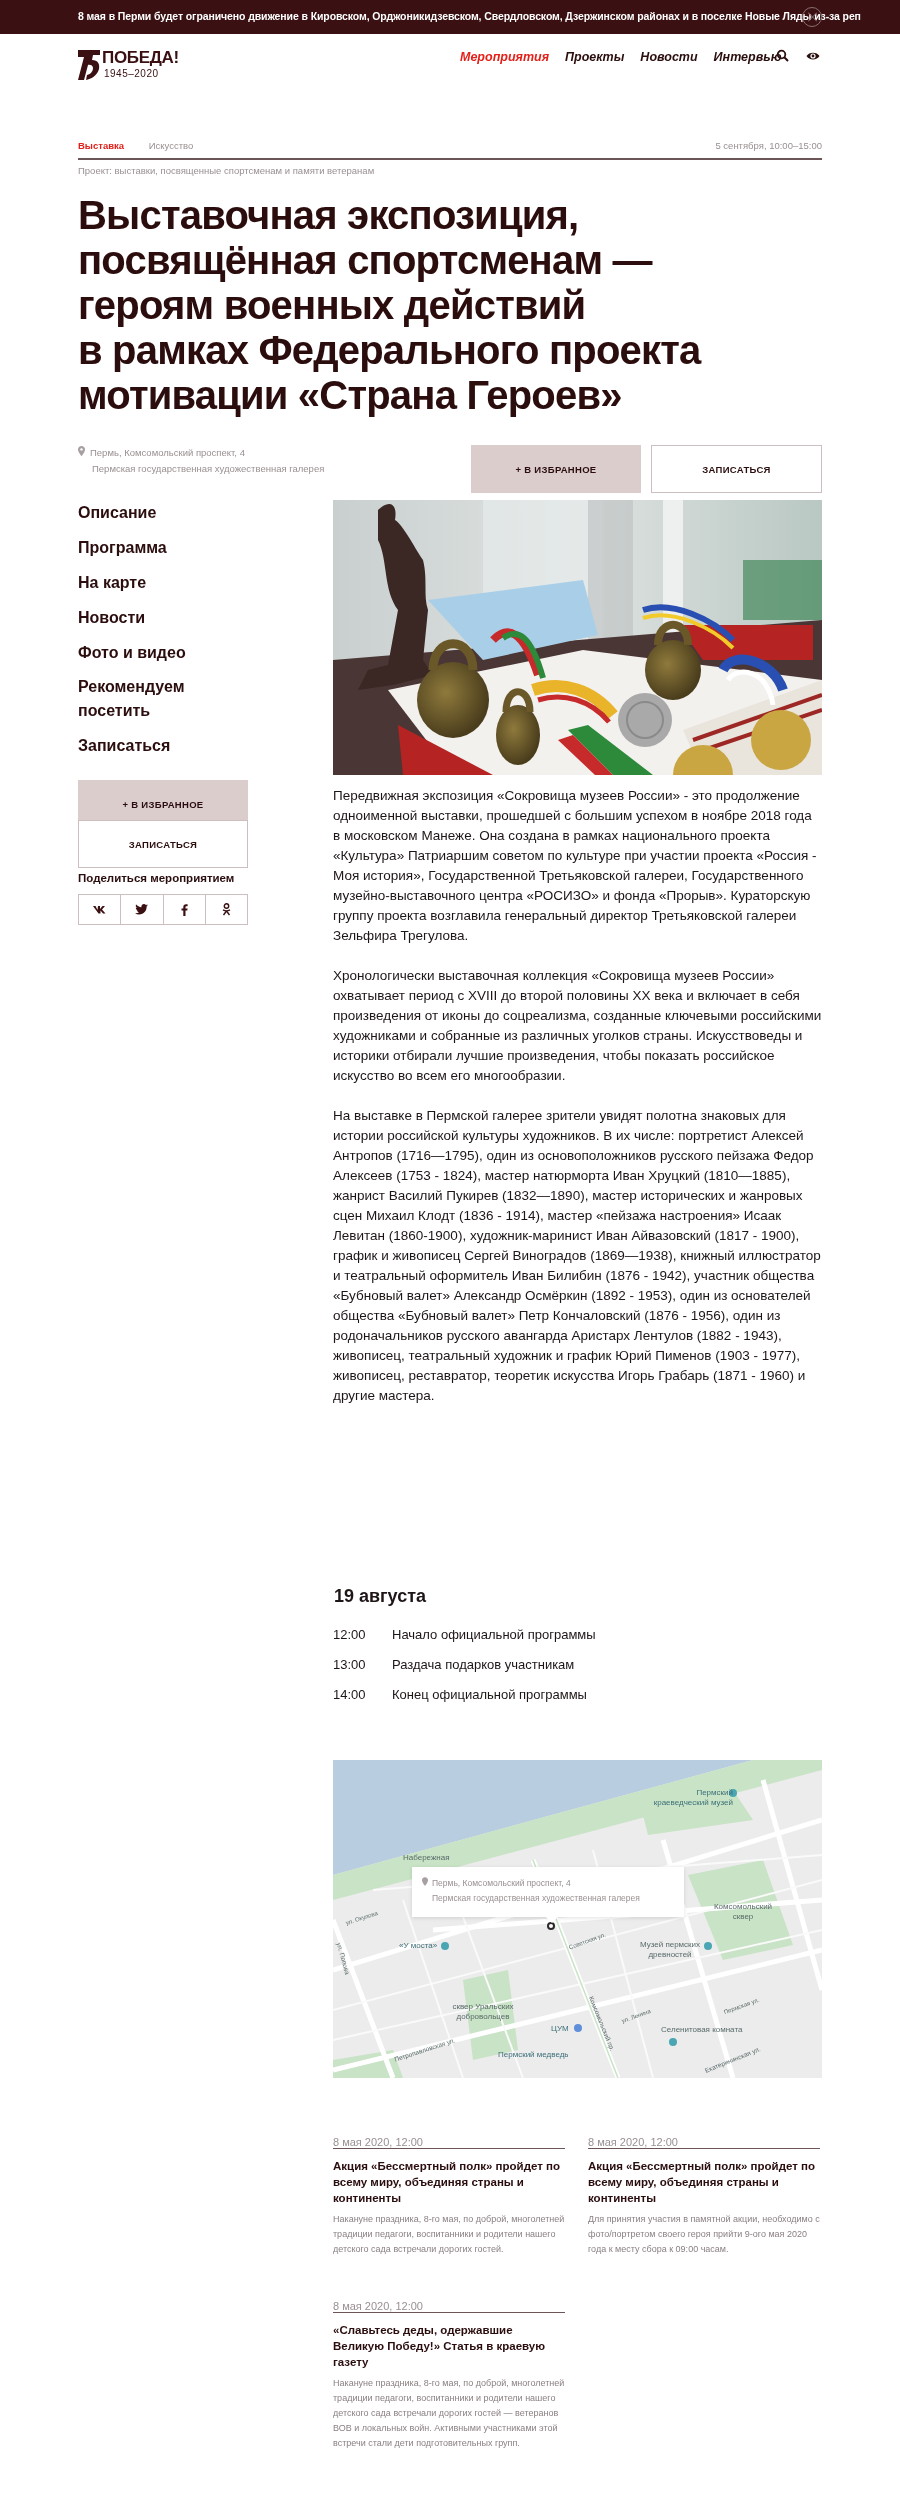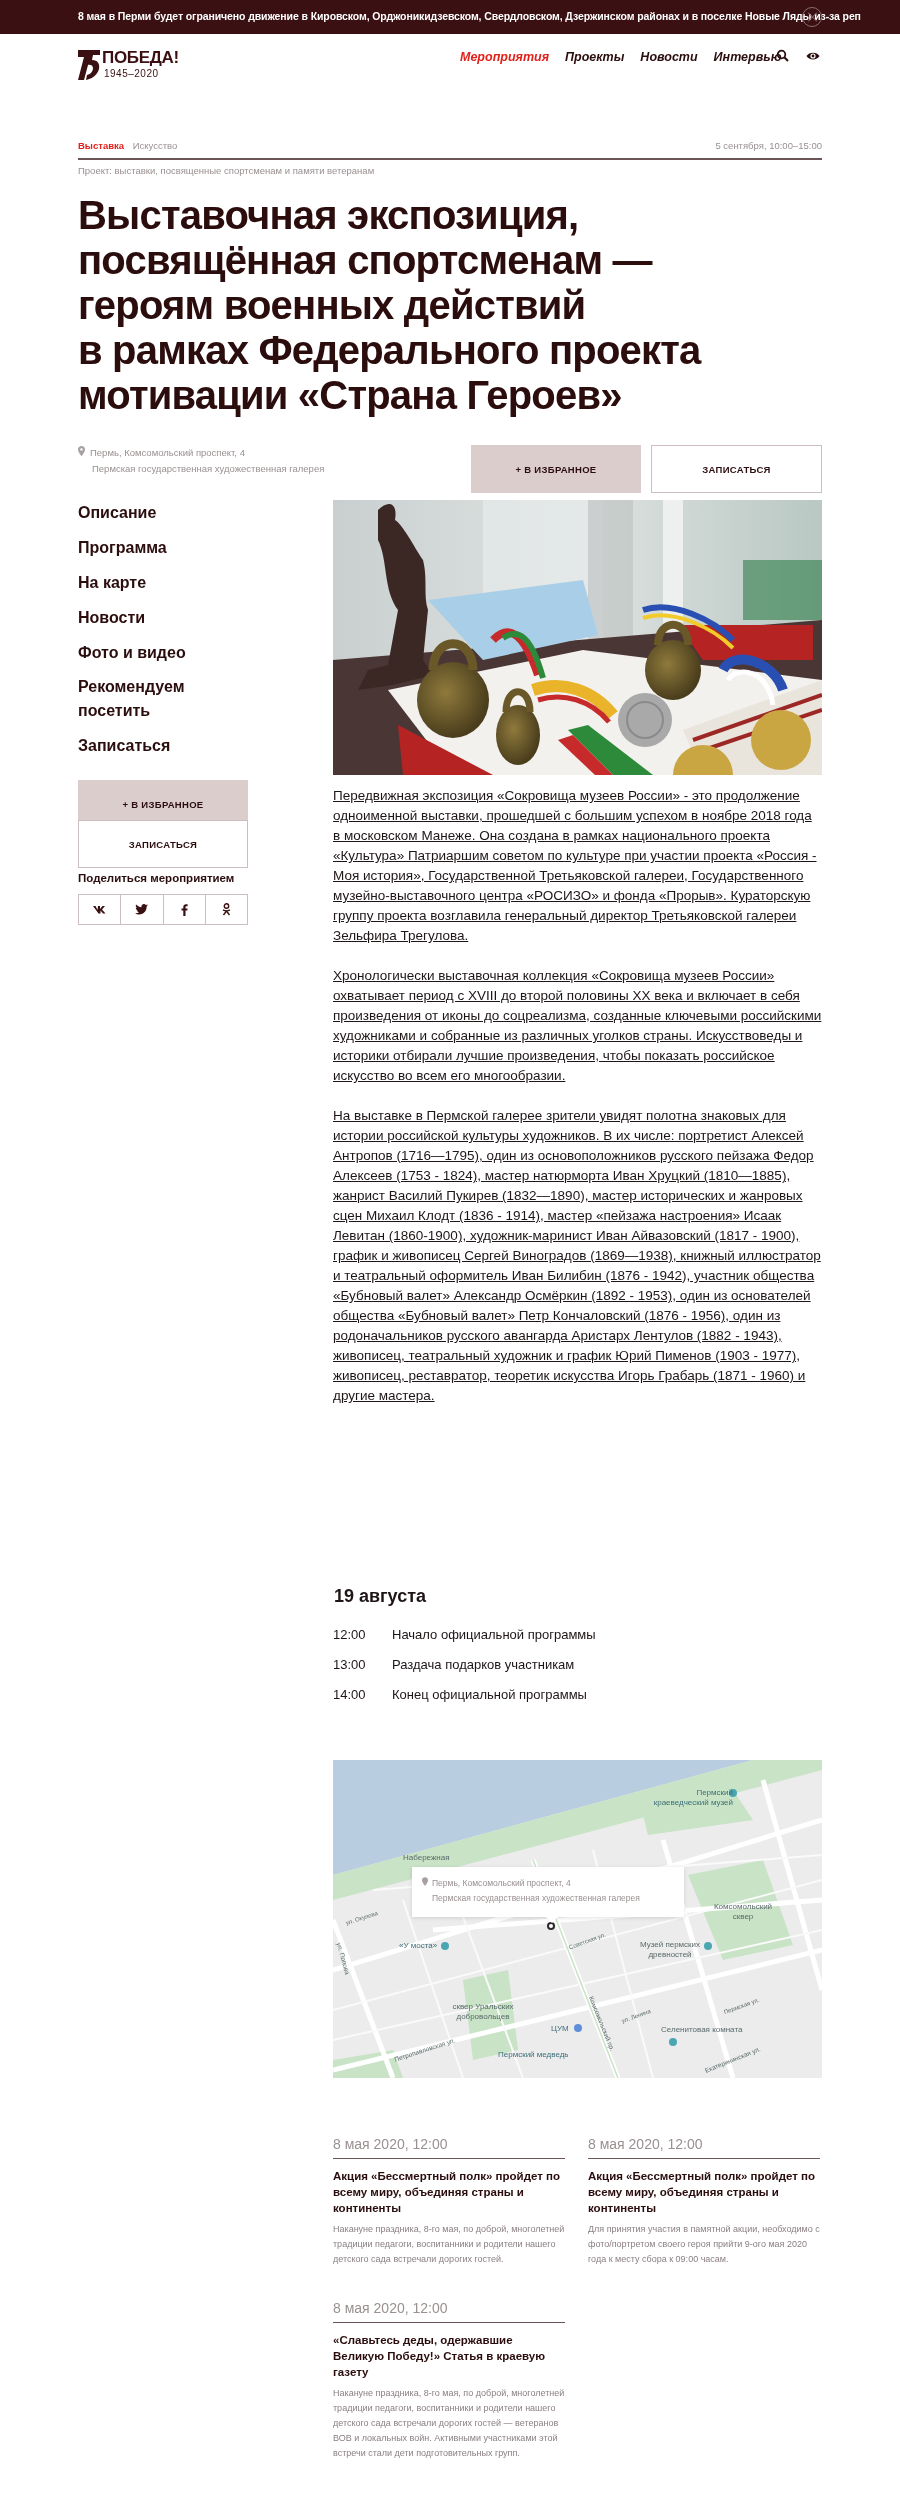--- a/index.html
+++ b/index.html
@@ -22,21 +22,21 @@
 
   .nav { position: absolute; top: 50px; left: 460px; display: flex; gap: 16px; font-style: italic; }
   .nav a { font-size: 12.5px; font-weight: bold; color: #2b0d0e; text-decoration: none; }
   .nav a.active { color: #e3201a; }
   .hdr-icon { position: absolute; top: 49px; width: 14px; height: 14px; }
   .search-ico { left: 776px; }
   .eye-ico { left: 806px; }
 
   
   .tags { position: absolute; left: 78px; top: 140px; font-size: 9.5px; }
-  .tag-primary { color: #e3201a; font-weight: bold; margin-right: 6px; }
+  .tag-primary { color: #e3201a; font-weight: bold; margin-right: 22px; }
   .tag-secondary { color: #9a9090; }
   .event-date { position: absolute; right: 78px; top: 140px; font-size: 9.5px; color: #9a9090; margin-left: 28px; }
   .meta-rule { position: absolute; left: 78px; top: 158px; width: 744px; height: 2px; background: #6b5556; }
   .project-line { position: absolute; left: 78px; top: 165px; font-size: 9.5px; color: #9a9090; }
 
   
   .title { position: absolute; left: 78px; top: 193px; width: 744px; font-size: 40px; line-height: 45px; font-weight: bold; color: #2b0d0e; letter-spacing: -0.8px; }
 
   
   .address { position: absolute; left: 78px; top: 445px; font-size: 9.5px; color: #9a9090; line-height: 16px; }
@@ -57,38 +57,38 @@
   .share-label { position: absolute; left: 78px; top: 872px; font-size: 11.5px; font-weight: bold; color: #2b0d0e; }
   .share { position: absolute; left: 78px; top: 894px; width: 170px; height: 31px; display: flex; border: 1px solid #cdbfc0; }
   .share-btn { flex: 1; display: flex; align-items: center; justify-content: center; border-right: 1px solid #cdbfc0; font-size: 11px; font-weight: bold; color: #3a1012; }
   .share-btn:last-child { border-right: none; }
 
   
   .photo { position: absolute; left: 333px; top: 500px; width: 489px; height: 275px; overflow: hidden; background: #d8dcdc; }
 
   
   .content { position: absolute; left: 333px; top: 786px; width: 489px; font-size: 13.5px; line-height: 20px; color: #1e1516; }
-  .content p { margin-bottom: 20px; text-decoration: underline; }
+  .content p { margin-bottom: 20px; }
 
   
   .program-day { position: absolute; left: 334px; top: 1586px; font-size: 18px; font-weight: bold; color: #1e1516; }
   .program { position: absolute; left: 333px; top: 1620px; width: 489px; }
   .program-row { display: flex; font-size: 13px; line-height: 30px; color: #1e1516; }
   .program-time { width: 59px; }
 
   
   .map { position: absolute; left: 333px; top: 1760px; width: 489px; height: 318px; overflow: hidden; background: #ececec; }
   .map-popup { position: absolute; left: 79px; top: 107px; width: 272px; height: 50px; background: #fff; box-shadow: 0 1px 4px rgba(0,0,0,0.12); font-size: 8.5px; color: #9a9090; padding: 9px 10px; line-height: 15px; }
   .map-popup::after { content: ""; position: absolute; left: 134px; bottom: -6px; border-left: 6px solid transparent; border-right: 6px solid transparent; border-top: 6px solid #fff; }
   .map-label { position: absolute; font-size: 8px; color: #5a6a6a; white-space: nowrap; }
   .map-label.poi { color: #3d6f79; }
 
   
   .news-card { position: absolute; width: 232px; }
-  .news-date { font-size: 14px; color: #9a9090; padding-bottom: 6px; border-bottom: 1.5px solid #6b5556; }
+  .news-date { font-size: 11px; color: #9a9090; border-bottom: 1.5px solid #6b5556; }
   .news-title { margin-top: 9px; font-size: 11.5px; font-weight: bold; line-height: 16px; color: #2b0d0e; }
   .news-text { margin-top: 6px; font-size: 9px; line-height: 15px; color: #8a7f80; }
   .news-1 { left: 333px; top: 2136px; }
   .news-2 { left: 588px; top: 2136px; }
   .news-3 { left: 333px; top: 2300px; }
 </style>
 </head>
 <body>
 
 <div class="notice">

